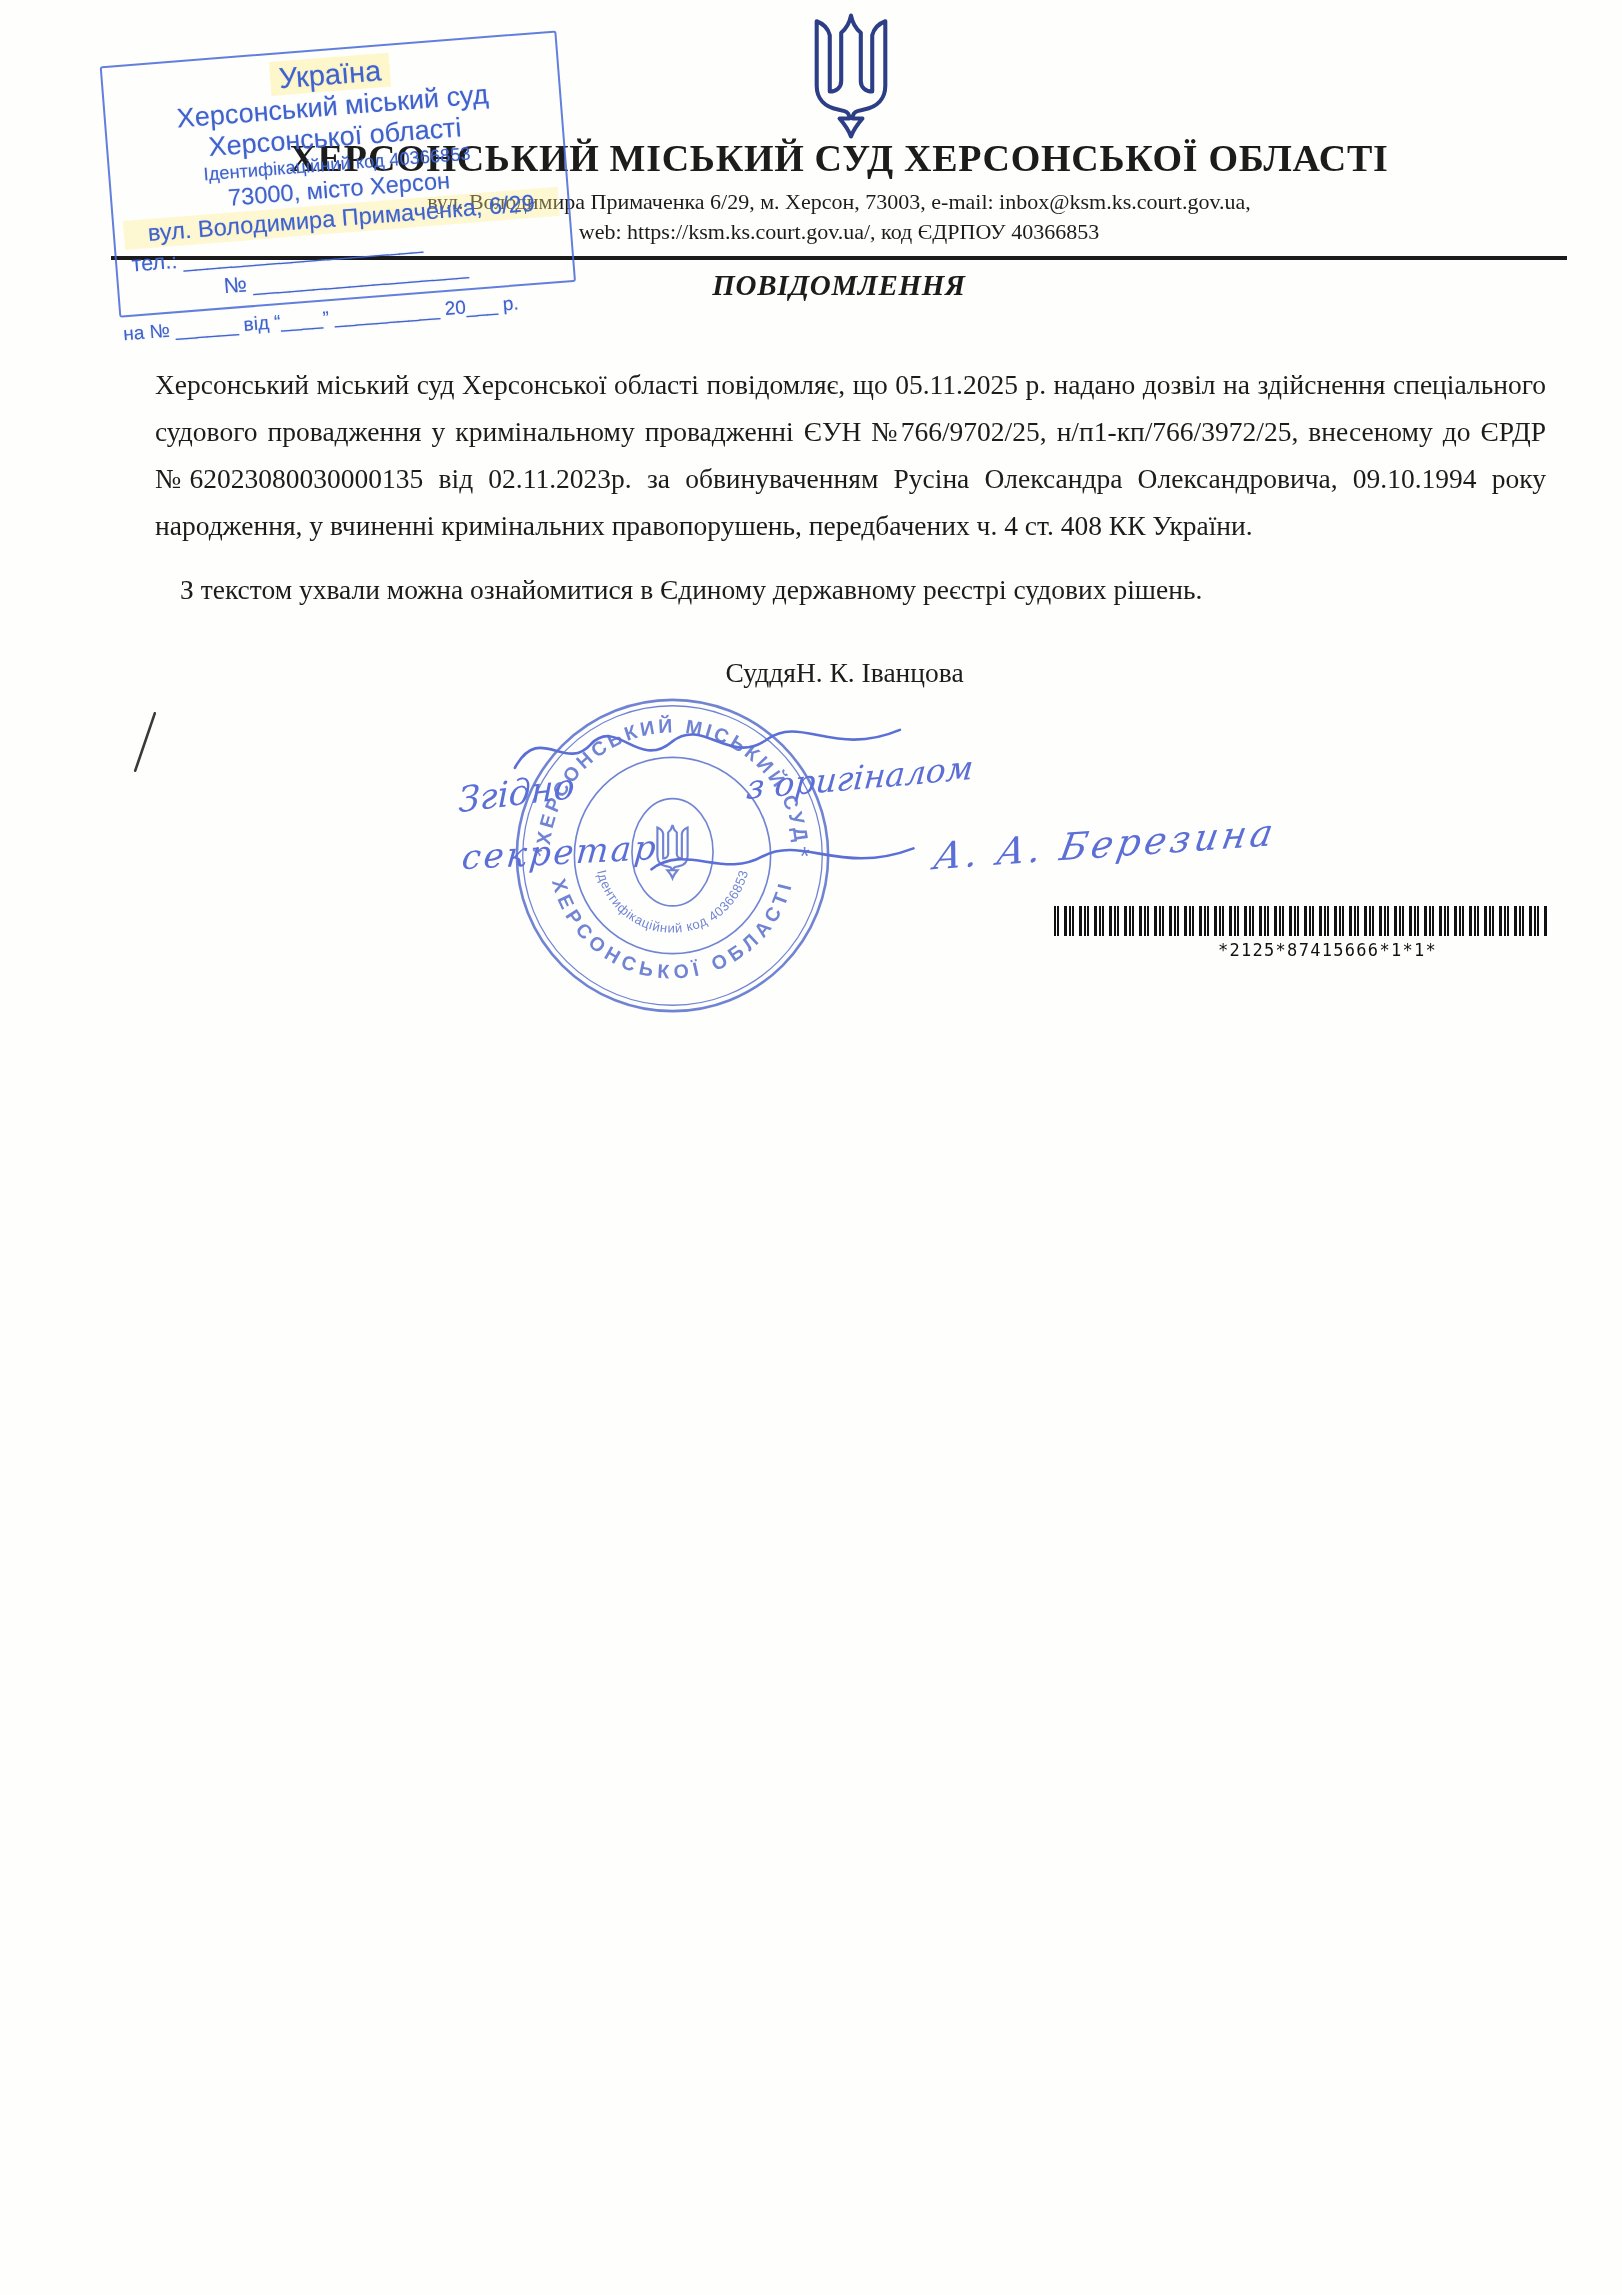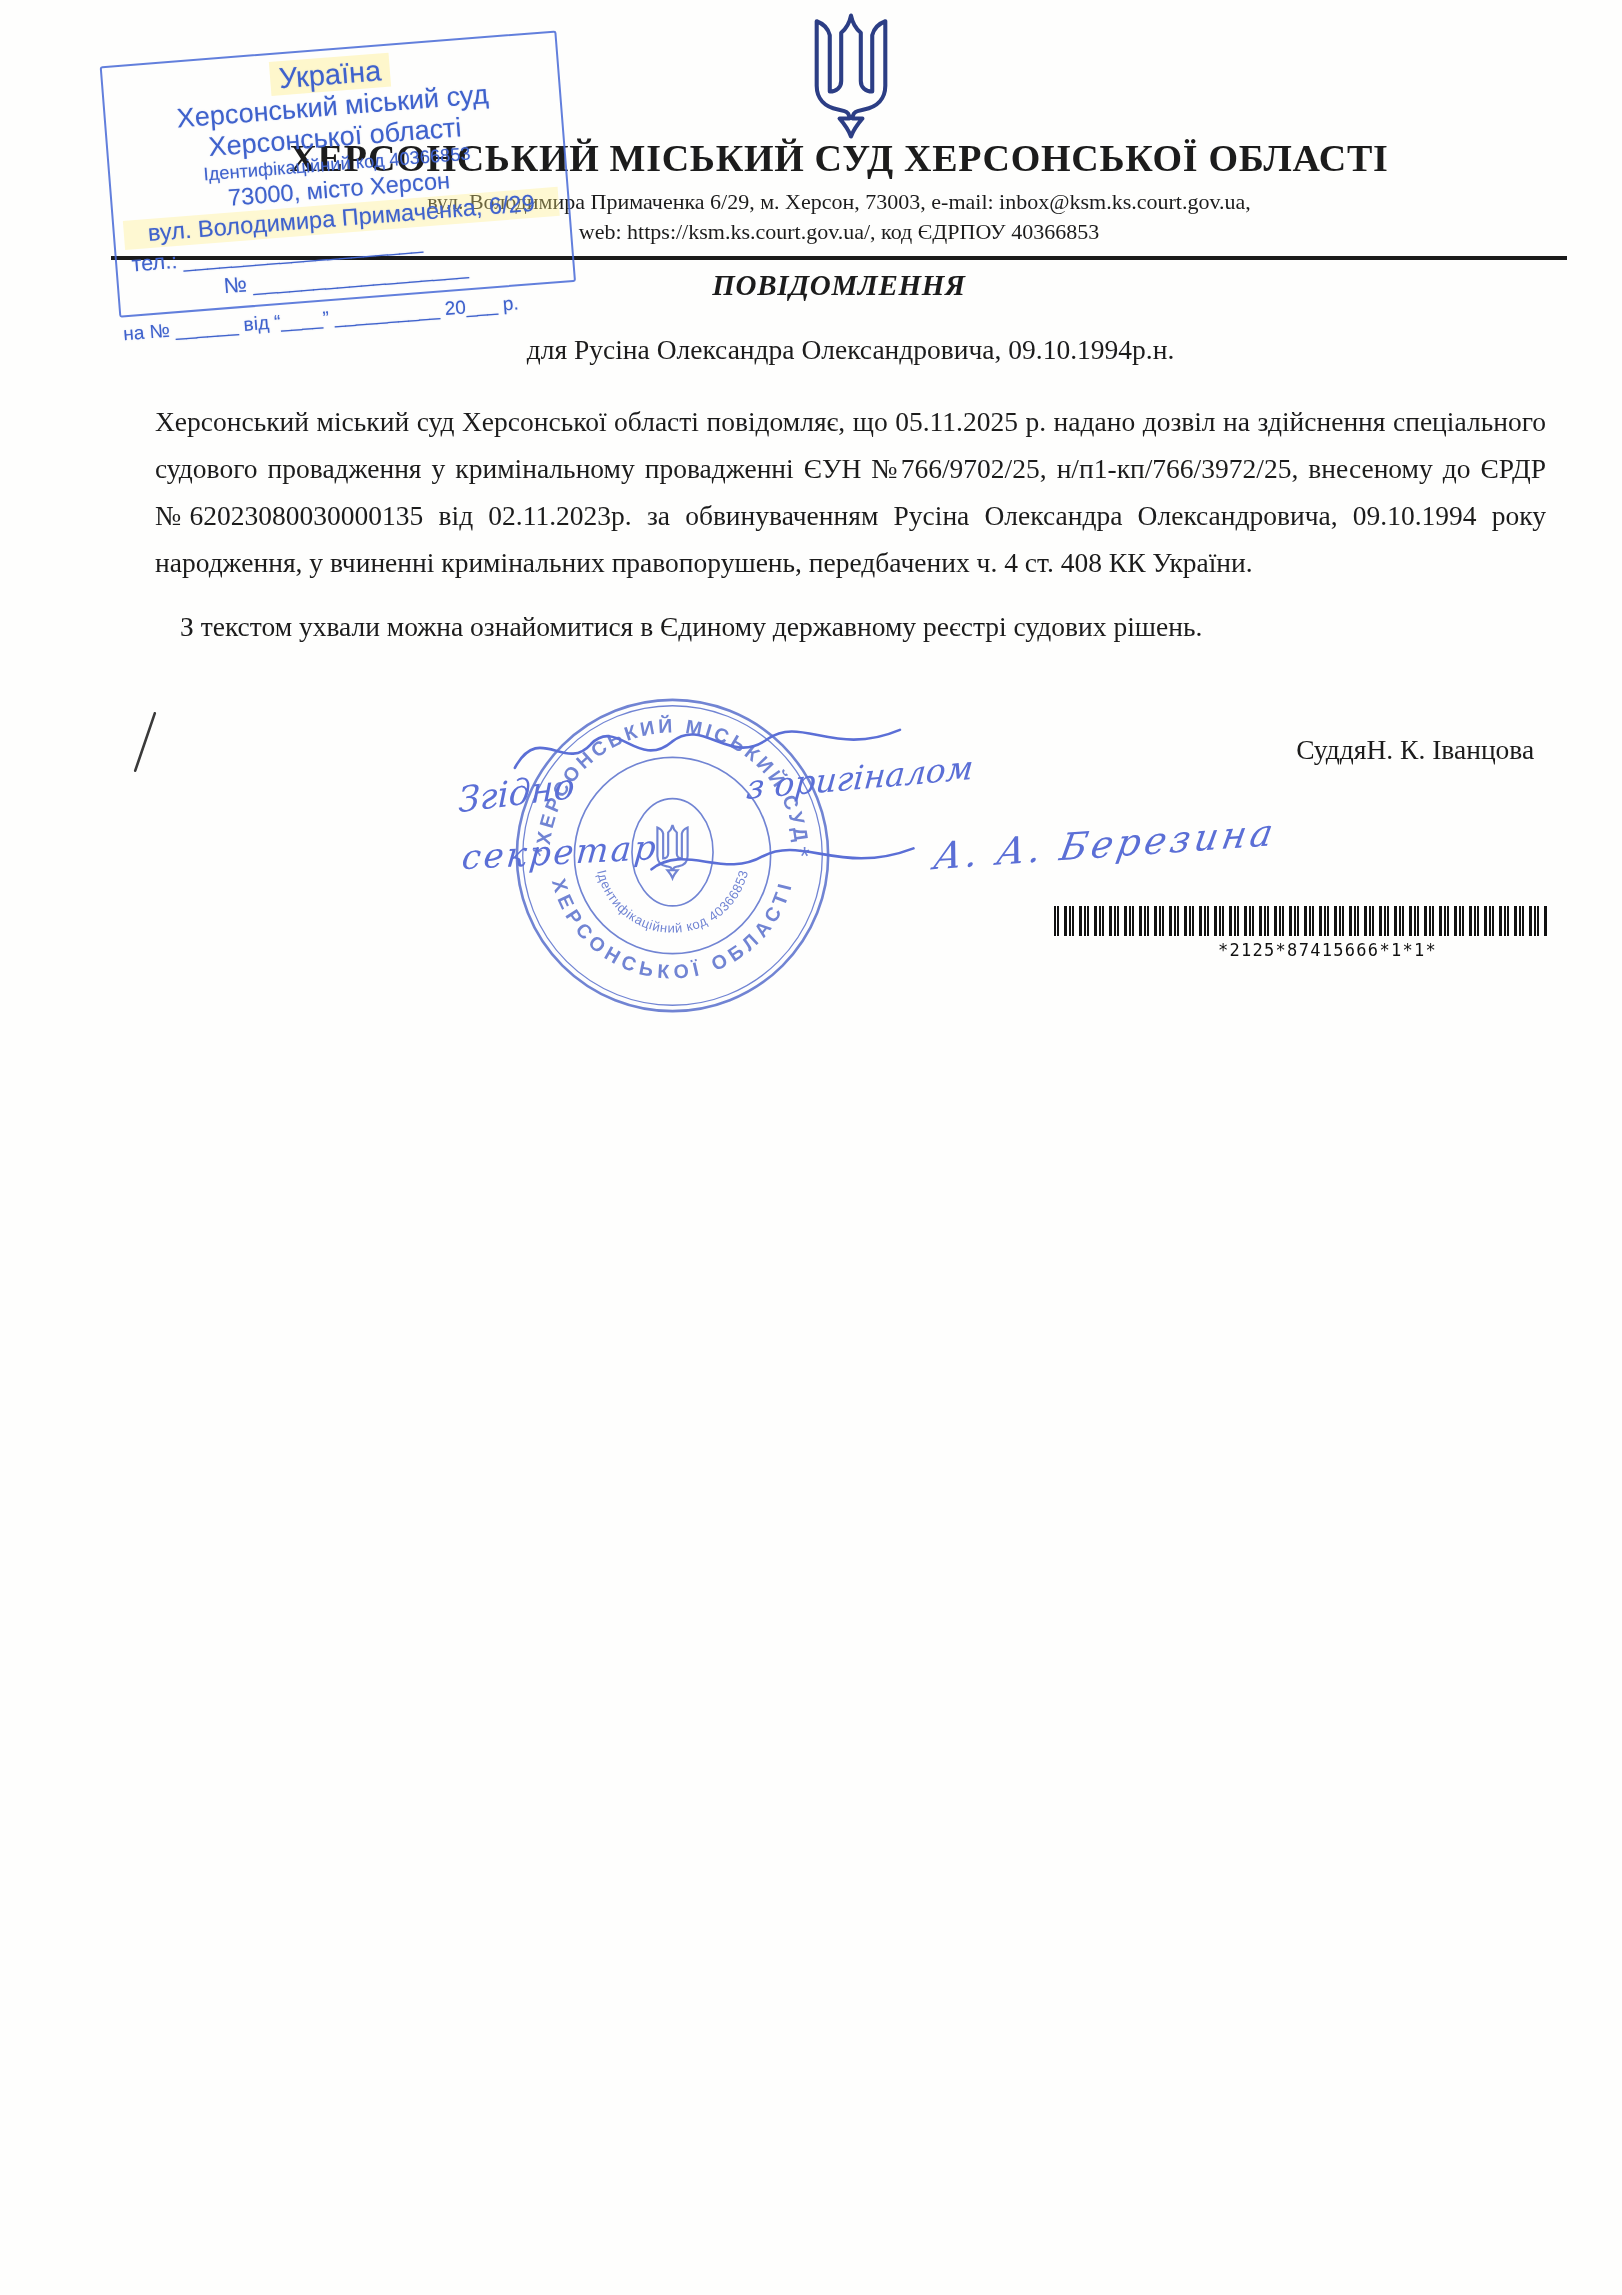--- a/index.html
+++ b/index.html
@@ -42,21 +42,21 @@
   .st-l4{font-size:23.6px;line-height:29px;}
   .st-l5{font-size:23.6px;line-height:29px;background:rgba(255,238,130,.35);}
   .st-l6{font-size:21.6px;line-height:30px;text-align:left;padding-left:5.2px;}
   .st-l7{font-size:21.6px;line-height:27.5px;}
   .st-after{font-size:19px;line-height:26px;margin-top:3.9px;text-align:left;padding-left:2.6px;}
   
   .content{position:absolute;left:155px;right:77px;top:331px;font-size:27.5px;}
   .recipient{text-align:center;line-height:37px;}
   .para1{margin-top:30px;line-height:47px;text-align:justify;}
   .para2{margin-top:17px;line-height:47px;text-indent:25px;font-family:Liberation Serif, serif;}
-  .sig-row{margin-top:84px;display:flex;justify-content:flex-end;align-items:flex-start;}
+  .sig-row{margin-top:44px;display:flex;justify-content:center;align-items:flex-start;}
   .sig-name{padding-right:11.8px;}
   
   .seal{position:absolute;left:509px;top:692px;width:327px;height:327px;opacity:.78;z-index:3;}
   
   .hw{
     position:absolute;color:#5b6fd6;z-index:6;
     font-family:"DejaVu Serif", serif;font-style:italic;
   }
   .hw1{left:458px;top:773px;font-size:35px;transform:rotate(-7deg) skewX(-8deg);}
   .hw2{left:746px;top:758px;font-size:33px;transform:rotate(-5deg) skewX(-10deg);}
@@ -107,21 +107,20 @@
 
   <div class="header-block">
     <div class="court-name">ХЕРСОНСЬКИЙ МІСЬКИЙ СУД ХЕРСОНСЬКОЇ ОБЛАСТІ</div>
     <div class="addr">вул. Володимира Примаченка  6/29, м. Херсон, 73003, e-mail: inbox@ksm.ks.court.gov.ua,</div>
     <div class="addr2">web: https://ksm.ks.court.gov.ua/, код ЄДРПОУ 40366853</div>
     <hr class="head-rule">
     <div class="doc-title">ПОВІДОМЛЕННЯ</div>
   </div>
 
   <div class="content">
-    <div class="recipient">для Русіна Олександра Олександровича, 09.10.1994р.н.</div>
     <div class="para1">Херсонський міський суд Херсонської області повідомляє, що 05.11.2025 р. надано дозвіл на здійснення спеціального судового провадження у кримінальному провадженні ЄУН №766/9702/25, н/п1-кп/766/3972/25, внесеному до ЄРДР №62023080030000135 від 02.11.2023р. за обвинуваченням Русіна Олександра Олександровича, 09.10.1994 року народження, у вчиненні кримінальних правопорушень, передбачених ч. 4 ст. 408 КК України.</div>
     <div class="para2">З текстом ухвали можна ознайомитися в Єдиному державному реєстрі судових рішень.</div>
     <div class="sig-row">
       <span class="sig-role">Суддя</span>
       <span class="sig-name">Н. К. Іванцова</span>
     </div>
   </div>
 
   <div class="pen-slash">
     <svg viewBox="0 0 46 92" width="30" height="60">

